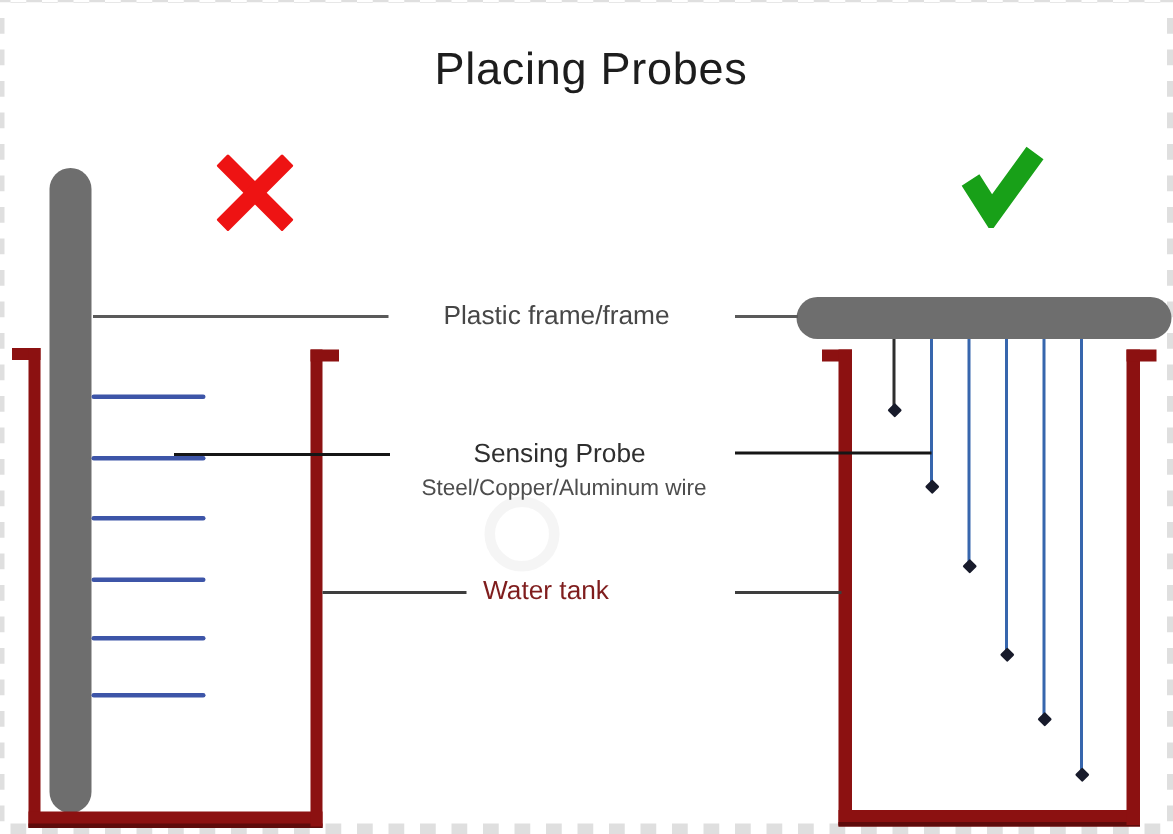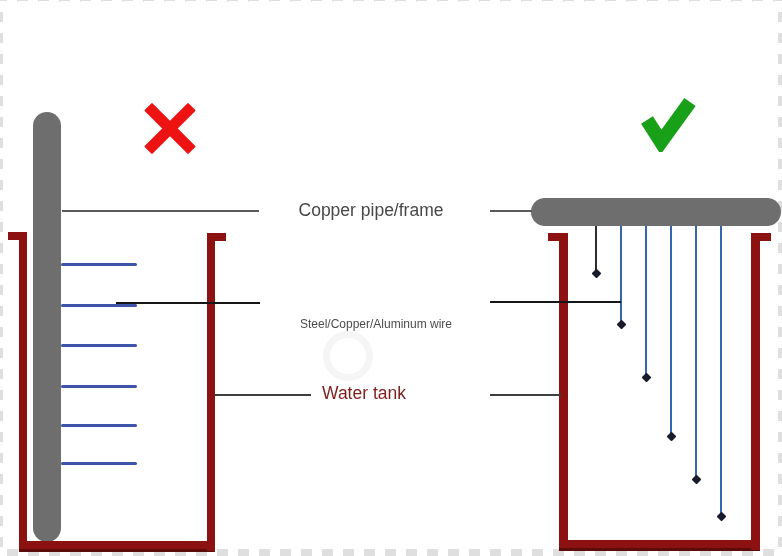--- a/index.html
+++ b/index.html
@@ -53,38 +53,39 @@
   #pl-plastic-left{left:59px;top:208px;width:197px;}
   #pl-plastic-right{left:487px;top:208px;width:42px;}
   #pl-sensing-left{left:113px;top:300px;width:144px;}
   #pl-sensing-right{left:487px;top:299px;width:131px;}
   #pl-water-left{left:212px;top:392px;width:96px;}
   #pl-water-right{left:487px;top:392px;width:71px;}
   
   .lbl{position:absolute;text-align:center;color:#3c3c3c;font-size:17.5px;}
   #lbl-plastic{left:268px;top:198px;width:200px;color:#474747;}
   #lbl-sensing{left:270px;top:290px;width:200px;color:#2f2f2f;}
-  #lbl-sensing-sub{left:273px;top:315px;width:200px;font-size:12px;color:#4d4d4d;text-align:center;}
+  #lbl-sensing-sub{left:273px;top:315px;width:200px;font-size:15px;color:#4d4d4d;text-align:center;}
   #lbl-water{left:261px;top:381px;width:200px;color:#7f1d1d;}
   
   #watermark-ring{
     position:absolute;left:320px;top:329px;width:36px;height:36px;
     border:7px solid rgba(140,140,140,0.09);border-radius:50%;
   }
   
   .probe{position:absolute;height:3px;border-radius:2px;}
   .wire{position:absolute;width:2px;}
   .wire-dot{position:absolute;width:7px;height:7px;transform:rotate(45deg);border-radius:1px;}
 </style>
 </head>
 <body>
 
 <div id="stage">
   <div id="canvas">
 
+    <div id="title">Placing Probes</div>
 
     <div id="x-marker">
       <div class="bar a"></div>
       <div class="bar b"></div>
     </div>
     <svg class="abs" style="left:636px;top:95px;" width="58" height="55" viewBox="0 0 58 55">
       <polyline points="8,23 22,45 51,5" fill="none" stroke="#18a018" stroke-width="14" stroke-linecap="butt" stroke-linejoin="miter"></polyline>
     </svg>
 
     <div id="left-pipe" class="pipe"></div>
@@ -125,18 +126,19 @@
 
     <div id="pl-plastic-left" class="pline gray"></div>
     <div id="pl-plastic-right" class="pline gray"></div>
     <div id="pl-sensing-left" class="pline black"></div>
     <div id="pl-sensing-right" class="pline black"></div>
     <div id="pl-water-left" class="pline dark"></div>
     <div id="pl-water-right" class="pline dark"></div>
 
     <div id="watermark-ring"></div>
 
-    <div id="lbl-plastic" class="lbl">Copper pipe/frame</div>
+    <div id="lbl-plastic" class="lbl">Plastic frame/frame</div>
+    <div id="lbl-sensing" class="lbl">Sensing Probe</div>
     <div id="lbl-sensing-sub" class="lbl">Steel/Copper/Aluminum wire</div>
     <div id="lbl-water" class="lbl">Water tank</div>
 
   </div>
 </div>
 
 </body></html>

